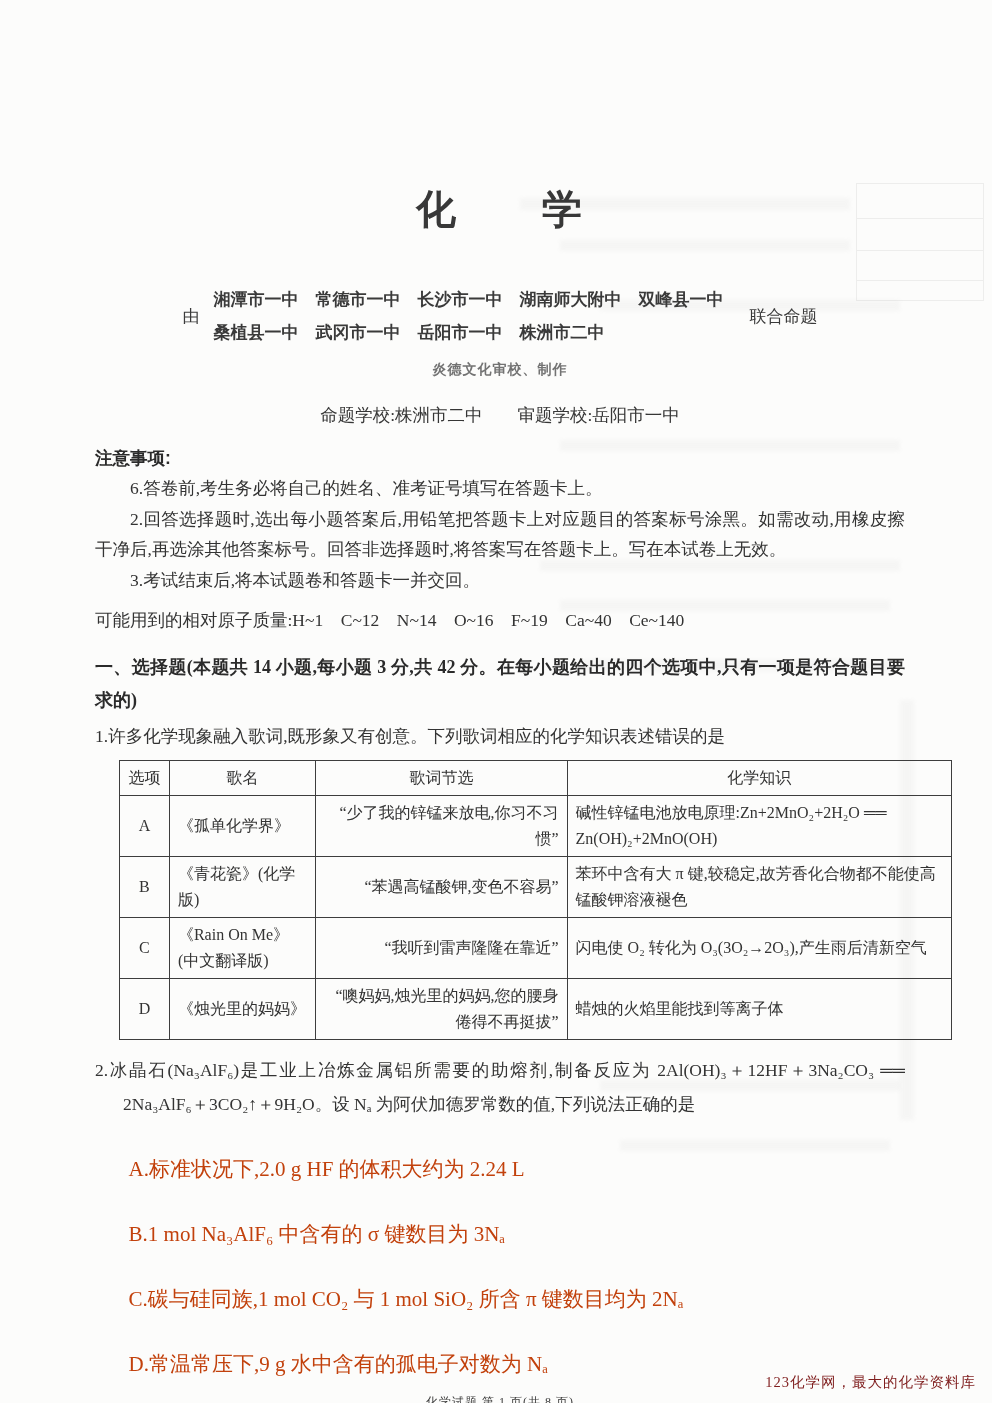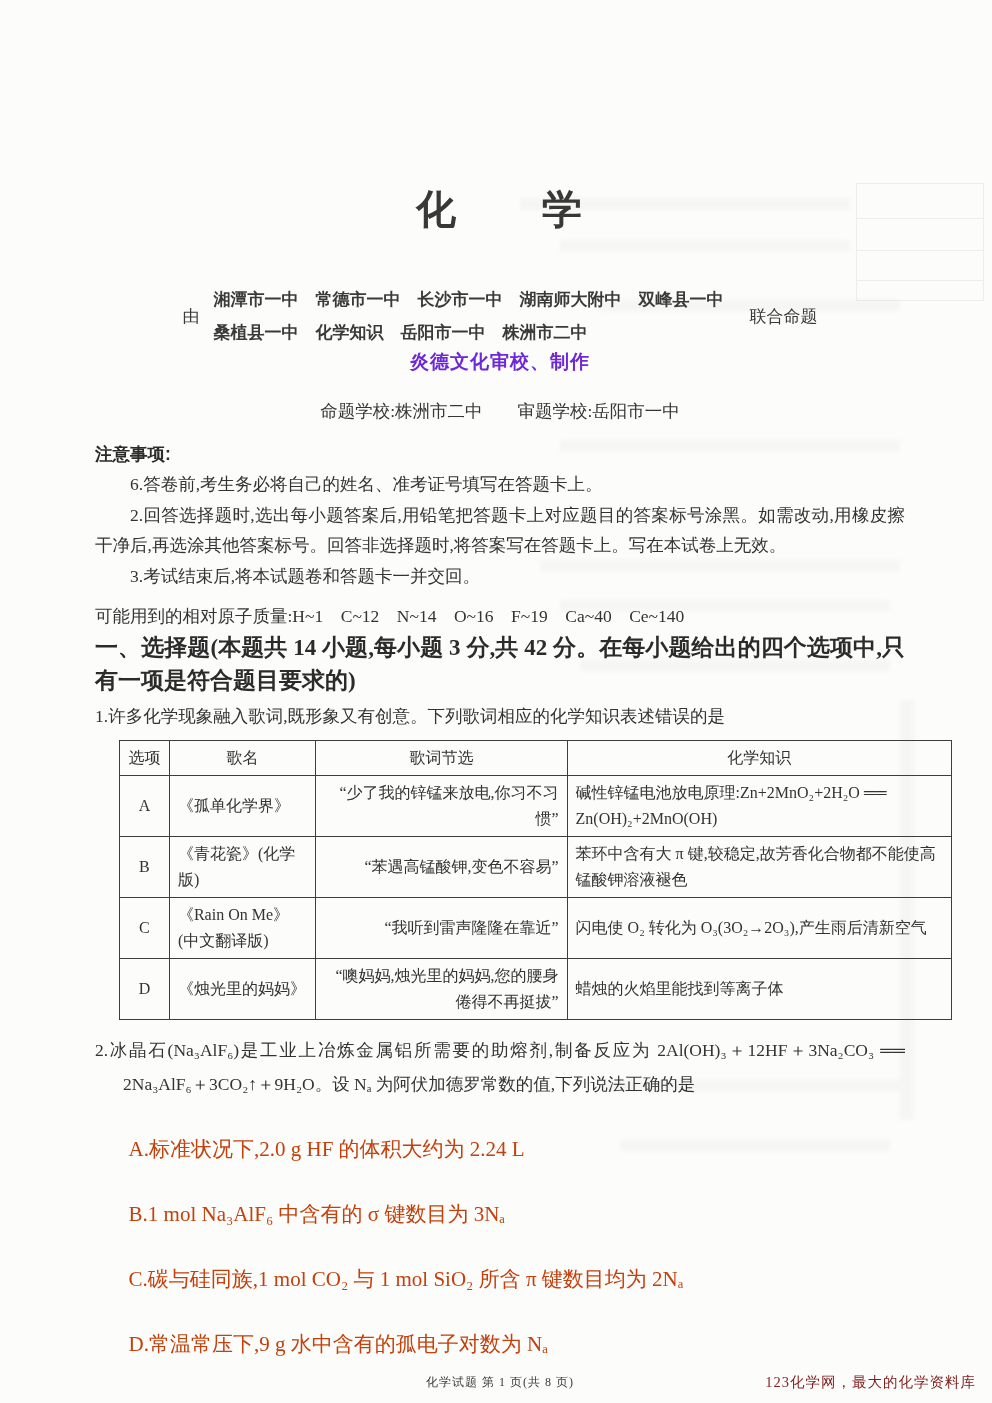--- a/index.html
+++ b/index.html
@@ -32,25 +32,26 @@
     display:flex;
     justify-content:center;
     align-items:center;
     font-size:17px;
     color:#3a3a3a;
   }
   .byline .by-prefix { margin-right:14px; }
   .schools { line-height:33px;font-weight:bold; }
   .byline .by-suffix { margin-left:26px; }
   .produced-by {
+    margin-top:12px;
     text-align:center;
     font-family:"Liberation Sans","DejaVu Sans",sans-serif;
     font-weight:bold;
-    font-size:19px;
-    color:#6d28d9;
+    font-size:14px;
+    color:#737373;
     letter-spacing:1px;
   }
   .proposer {
     margin-top:24px;
     text-align:center;
     font-size:17.5px;
     color:#363636;
   }
   
   .notice { margin-top:16px; }
@@ -70,22 +71,22 @@
   }
   
   .atomic-masses {
     margin-top:10px;
     font-size:17.5px;
     line-height:30px;
     color:#333;
   }
   
   .section-heading {
-    margin-top:0;
-    font-size:23px;
+    margin-top:16px;
+    font-size:18px;
     font-weight:bold;
     line-height:33px;
     text-align:justify;
     color:#2b2b2b;
   }
   .q-stem {
     font-size:17.5px;
     line-height:32px;
     text-align:justify;
     color:#333;
@@ -176,21 +177,21 @@
   <div class="ghost ghost-bar" style="left:620px; top:1140px; width:270px; height:11px;"></div>
 
   <div class="content">
 
     <div class="title">化　　学</div>
 
     <div class="byline">
       <span class="by-prefix">由</span>
       <span class="schools">
         <span style="display:block">湘潭市一中　常德市一中　长沙市一中　湖南师大附中　双峰县一中</span>
-        <span style="display:block">桑植县一中　化学知识　岳阳市一中　株洲市二中</span>
+        <span style="display:block">桑植县一中　武冈市一中　岳阳市一中　株洲市二中</span>
       </span>
       <span class="by-suffix">联合命题</span>
     </div>
 
     <div class="produced-by">炎德文化审校、制作</div>
 
     <div class="proposer">命题学校:株洲市二中　　审题学校:岳阳市一中</div>
 
     <div class="notice">
       <div class="notice-heading">注意事项:</div>

